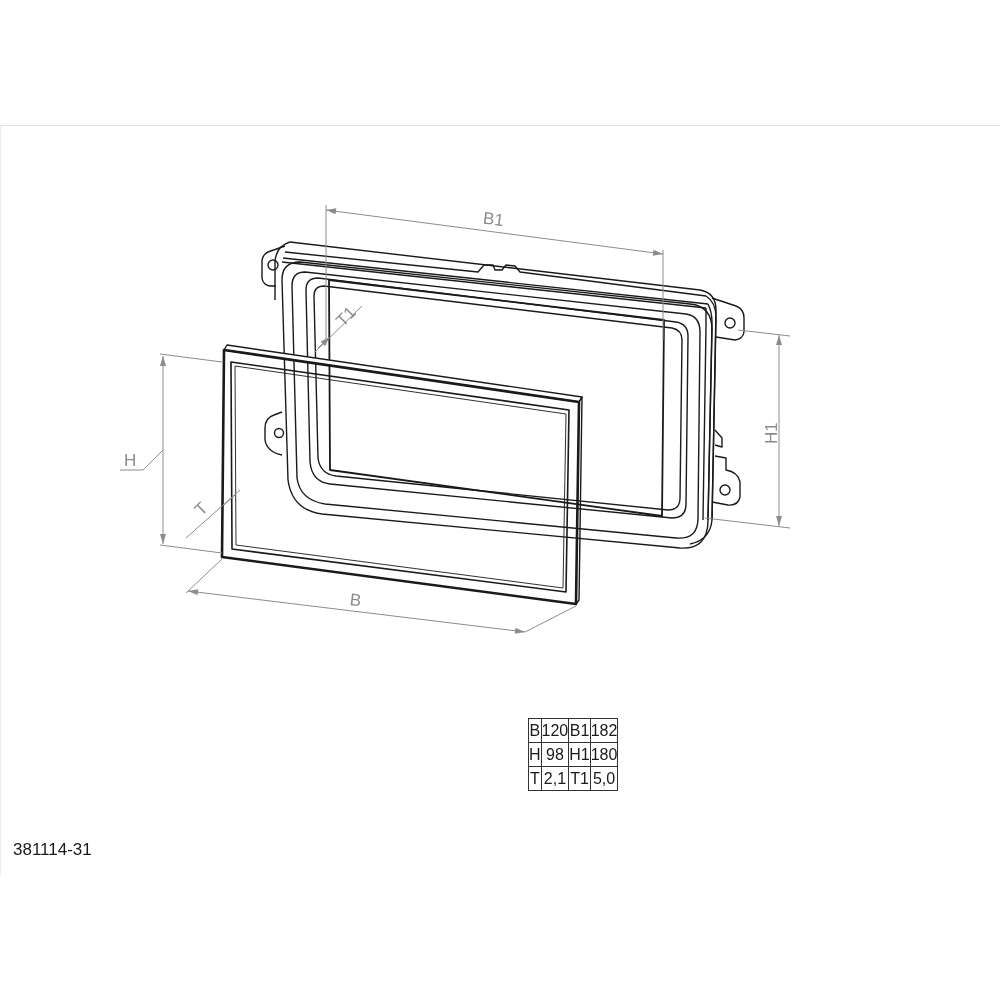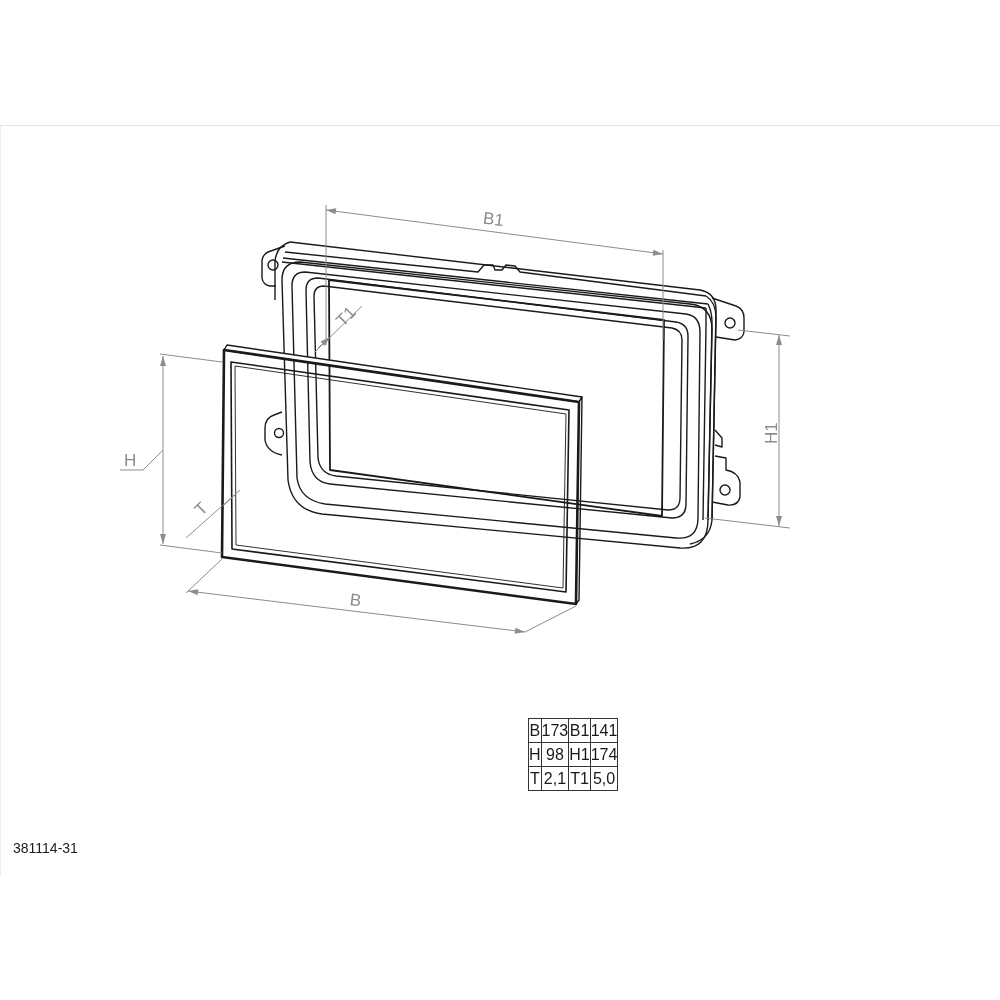--- a/index.html
+++ b/index.html
@@ -2,21 +2,21 @@
 <html><head>
 <meta charset="utf-8">
 <style>
   html, body { margin:0; padding:0; background:#ffffff; }
   body { width:1000px; height:1000px; position:relative; overflow:hidden;
          font-family:"Liberation Sans", sans-serif; color:#1a1a1a; }
   .sheet { position:absolute; left:0; top:125px; width:1000px; height:750px;
            border-top:1px solid #e3e3e3; border-left:1px solid #ececec; box-sizing:border-box; }
   svg.drawing { position:absolute; left:0; top:0; width:1000px; height:1000px; }
   .dimlbl { font-family:"Liberation Sans", sans-serif; font-size:17px; fill:#8c8c8c; }
-  .part-number { position:absolute; left:13px; top:840px; font-size:14px; color:#1a1a1a; }
+  .part-number { position:absolute; left:13px; top:840px; font-size:17px; color:#1a1a1a; }
   table.dims { position:absolute; left:528px; top:718px; border-collapse:collapse;
                font-size:16px; color:#1a1a1a; }
   table.dims td { border:1.3px solid #333; text-align:center; padding:0; }
   table.dims tr.hdr td { height:70px; line-height:19px; }
   table.dims tr.row td { height:23px; }
   .c1 { width:64px; } .c2 { width:166px; } .c3 { width:60px; } .c4 { width:166px; }
 </style>
 </head>
 <body>
 
@@ -110,29 +110,29 @@
   <text class="dimlbl" x="195" y="515" transform="rotate(-45 200 508)">T</text>
   <text class="dimlbl" x="350" y="606" transform="rotate(7 357 600)">B</text>
 </svg>
 
 <div class="part-number">381114-31</div>
 
 <table class="dims">
   <tbody>
   <tr class="row">
     <td>B</td>
-    <td>173</td>
+    <td>120</td>
     <td>B1</td>
-    <td>141</td>
+    <td>182</td>
   </tr>
   <tr class="row">
     <td>H</td>
     <td>98</td>
     <td>H1</td>
-    <td>174</td>
+    <td>180</td>
   </tr>
   <tr class="row">
     <td>T</td>
     <td>2,1</td>
     <td>T1</td>
     <td>5,0</td>
   </tr>
 </tbody>
   </table>
 

